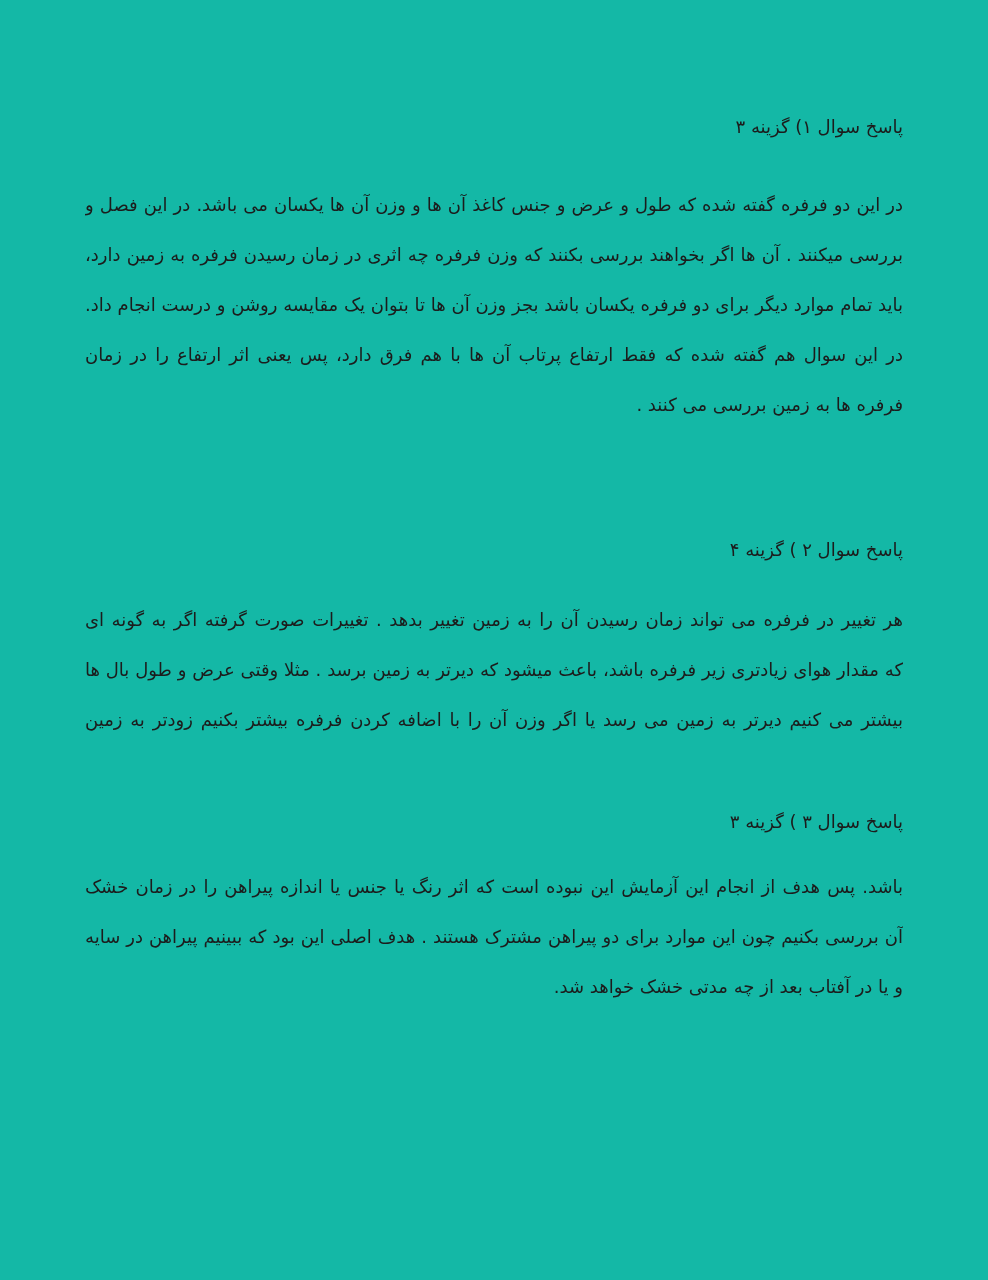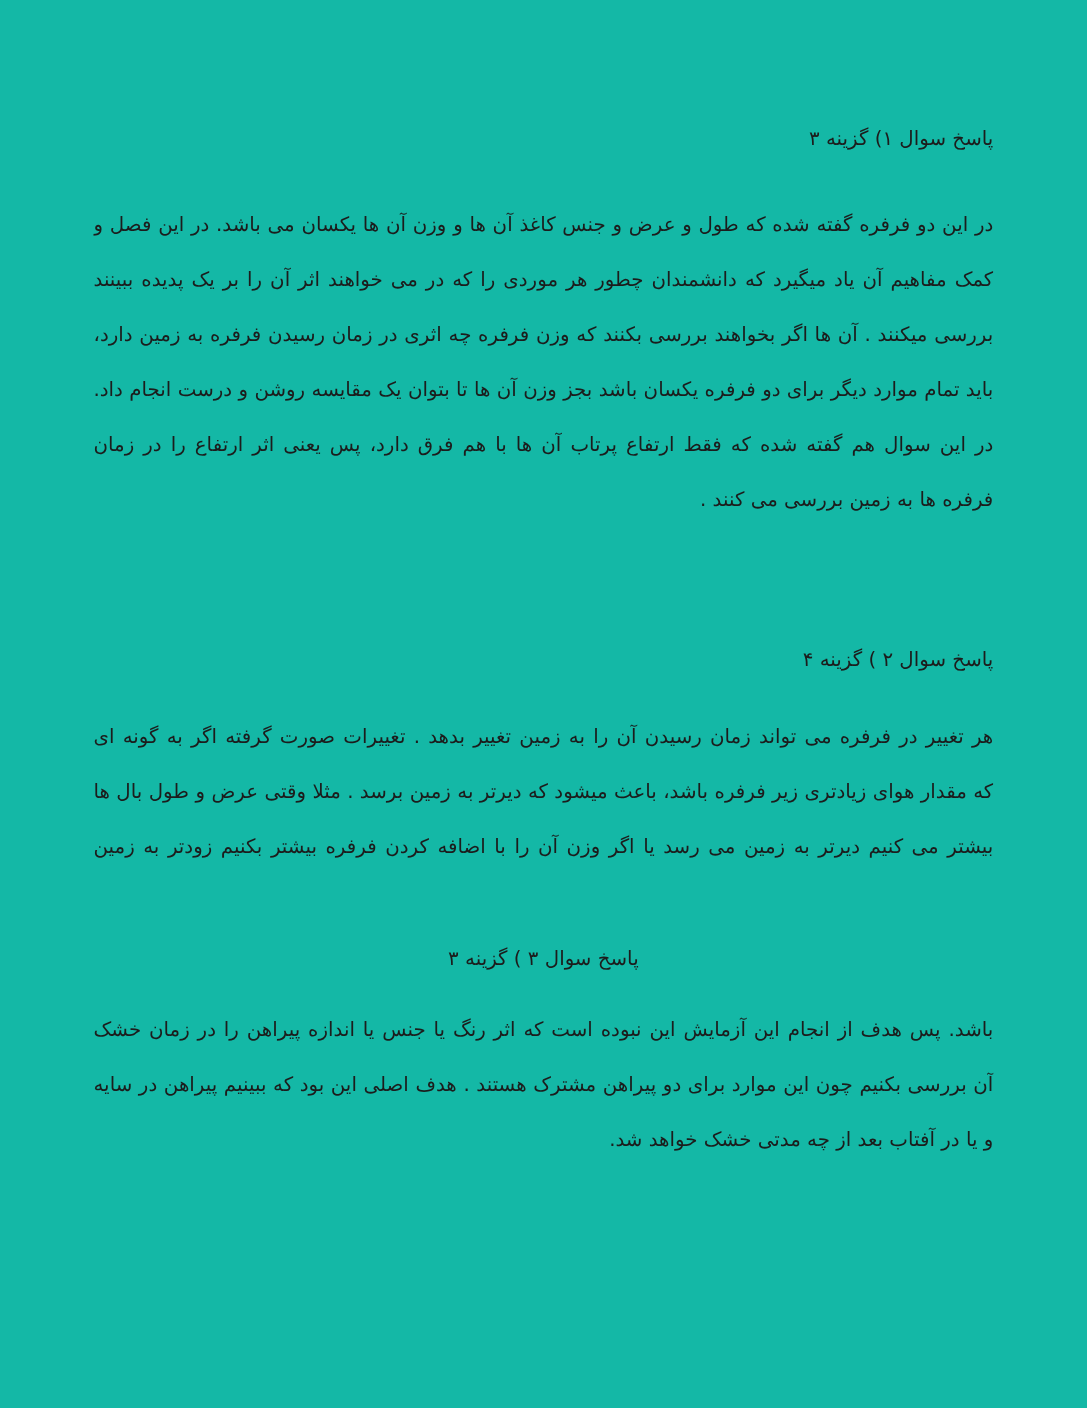--- a/index.html
+++ b/index.html
@@ -41,33 +41,32 @@
     overflow: hidden;
     text-align: justify;
     text-align-last: justify;
   }
   .line.last {
     text-align-last: auto;
   }
   .section-1 .para { margin-top: 28px; }
   .section-2 .heading { margin-top: 95px; text-align: right; }
   .section-2 .para { margin-top: 20px; }
-  .section-3 .heading { margin-top: 52px; text-align: center; }
+  .section-3 .heading { margin-top: 52px; }
   .section-3 .para { margin-top: 15px; }
 </style>
 </head>
 <body>
 
 <div class="page">
 
   <div class="section section-1">
     <h2 class="heading">پاسخ سوال ۱) گزینه ۳</h2>
     <div class="para">
       <div class="line">در این دو فرفره گفته شده که طول و عرض و جنس کاغذ آن ها و وزن آن ها یکسان می باشد. در این فصل و با</div>
-      <div class="line">کمک مفاهیم آن یاد میگیرد که دانشمندان چطور هر موردی را که در می خواهند اثر آن را بر یک پدیده ببینند</div>
       <div class="line">بررسی میکنند . آن ها اگر بخواهند بررسی بکنند که وزن فرفره چه اثری در زمان رسیدن فرفره به زمین دارد،</div>
       <div class="line">باید تمام موارد دیگر برای دو فرفره یکسان باشد بجز وزن آن ها تا بتوان یک مقایسه روشن و درست انجام داد.</div>
       <div class="line">در این سوال هم گفته شده که فقط ارتفاع پرتاب آن ها با هم فرق دارد، پس یعنی اثر ارتفاع را در زمان رسیدن</div>
       <div class="line last">فرفره ها به زمین بررسی می کنند .</div>
     </div>
   </div>
 
   <div class="section section-2">
     <h2 class="heading">پاسخ سوال ۲ ) گزینه ۴</h2>
     <div class="para">

